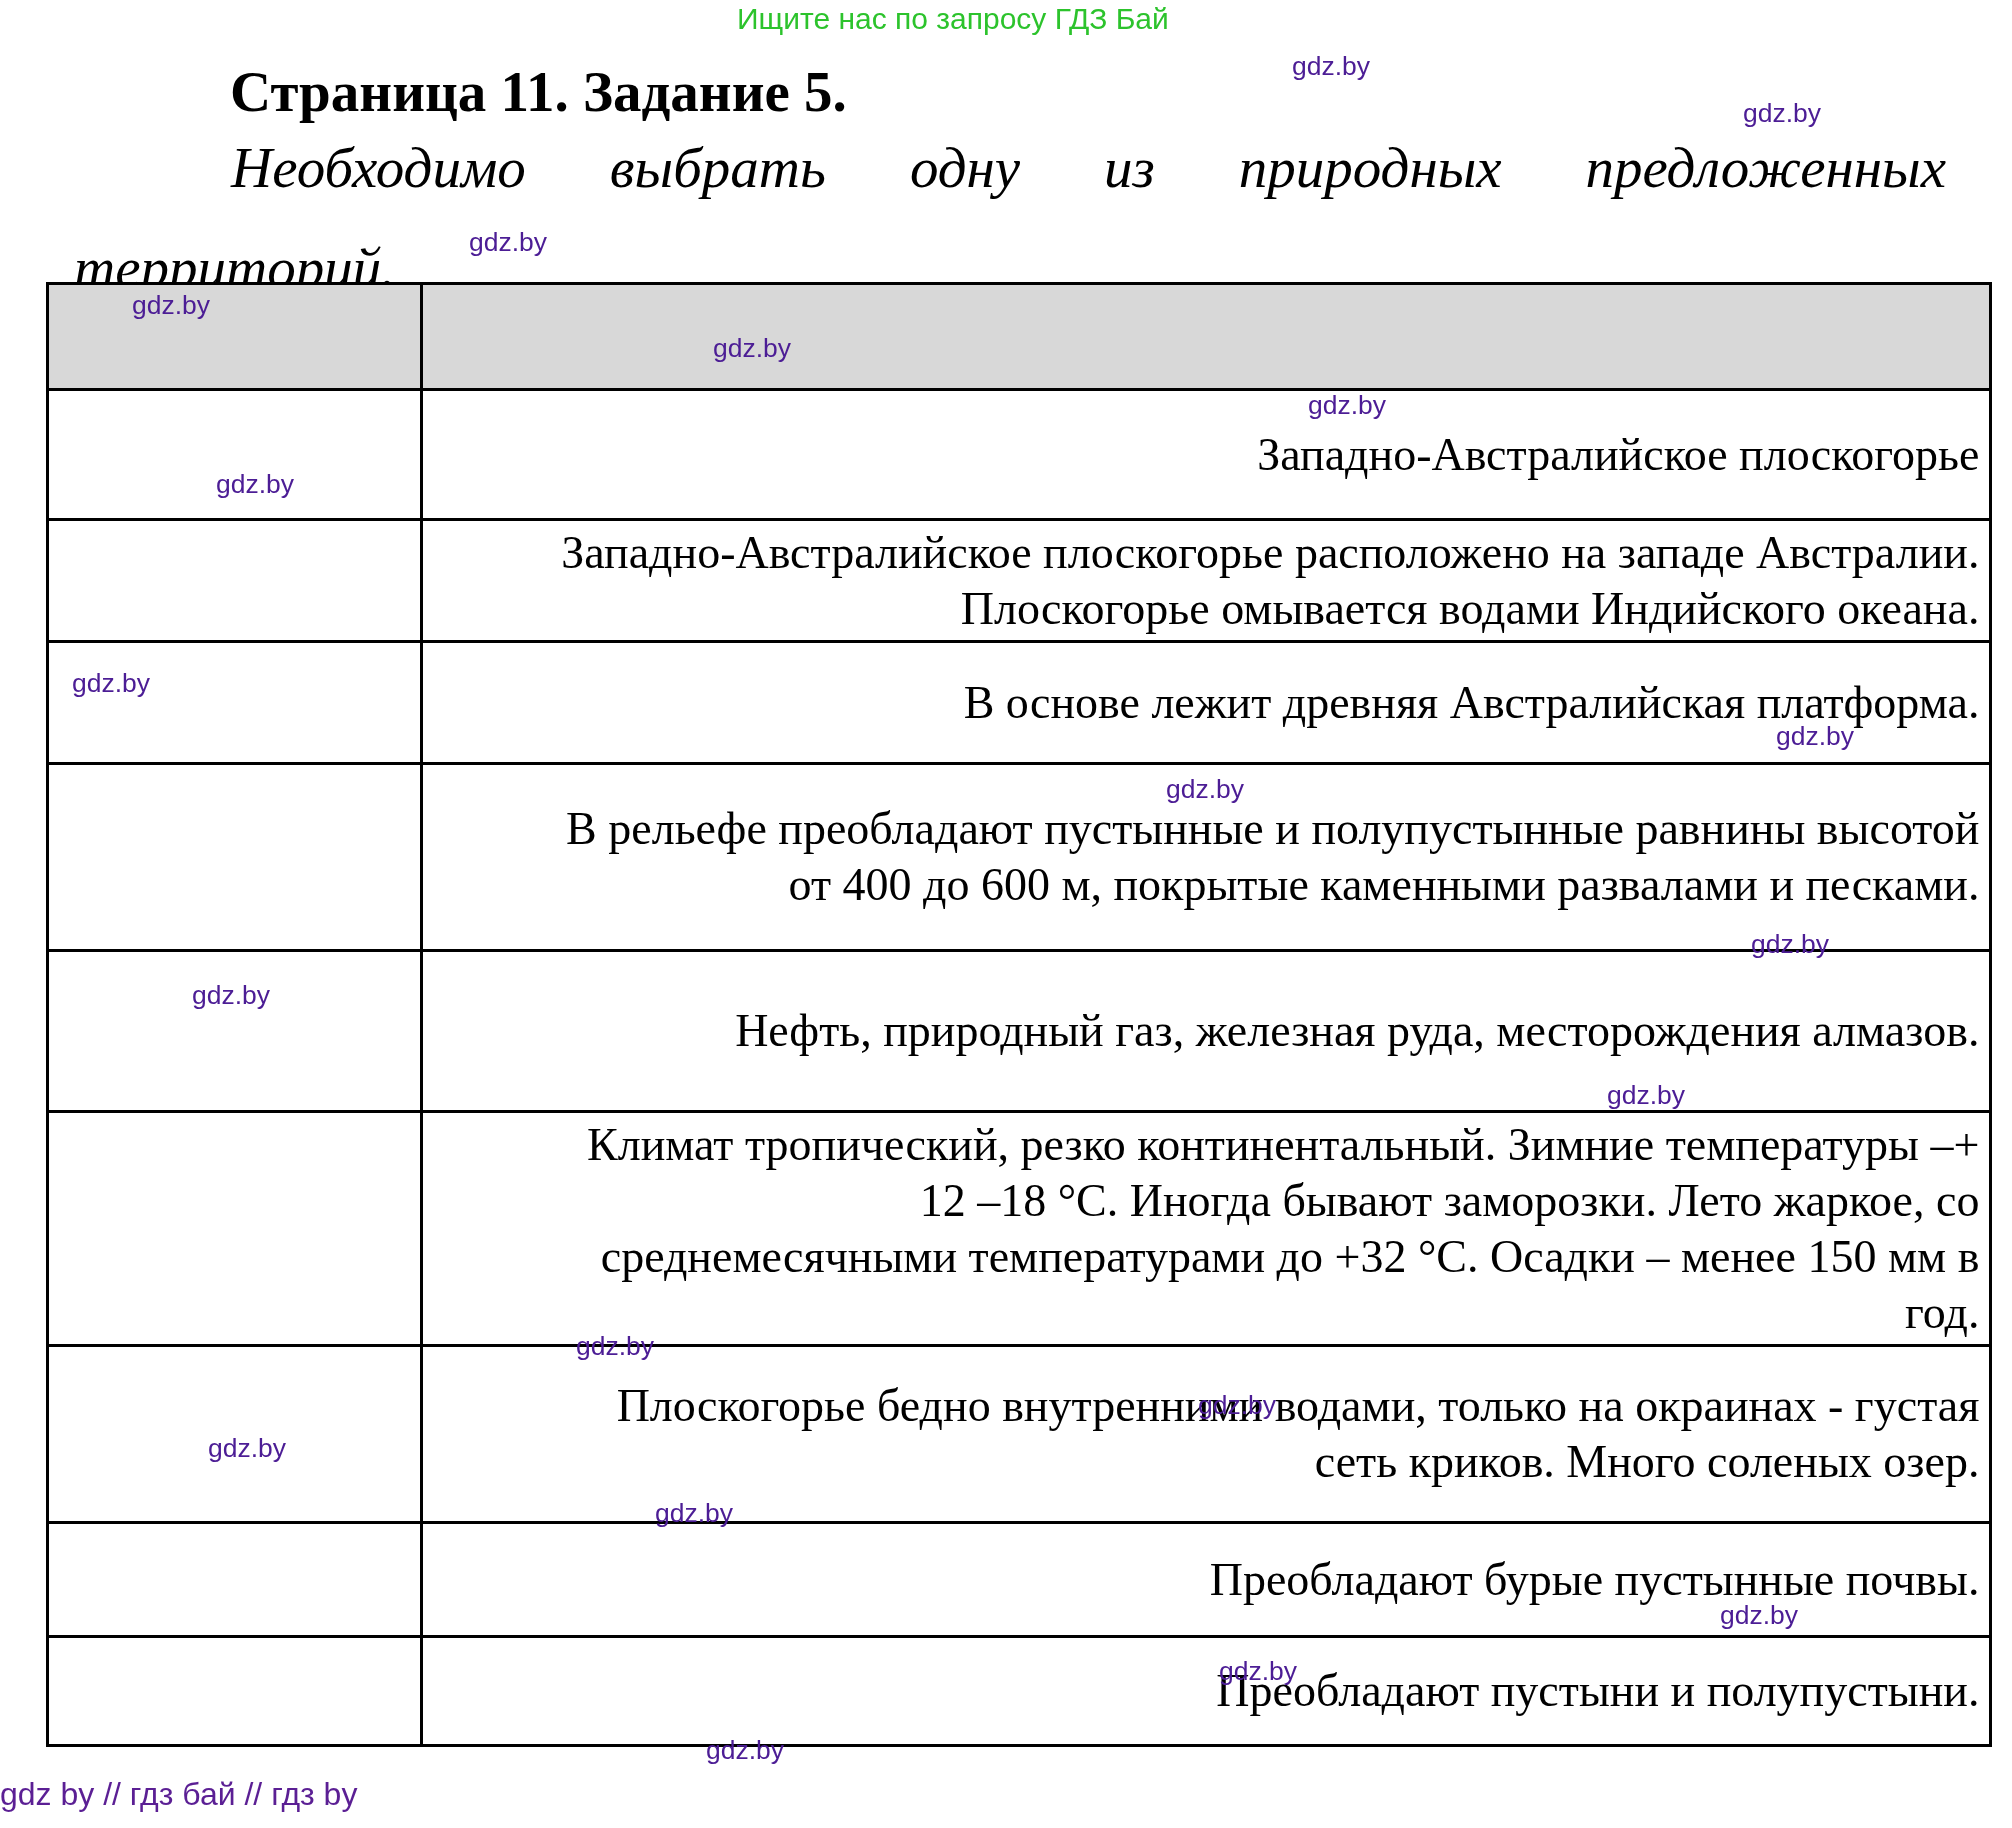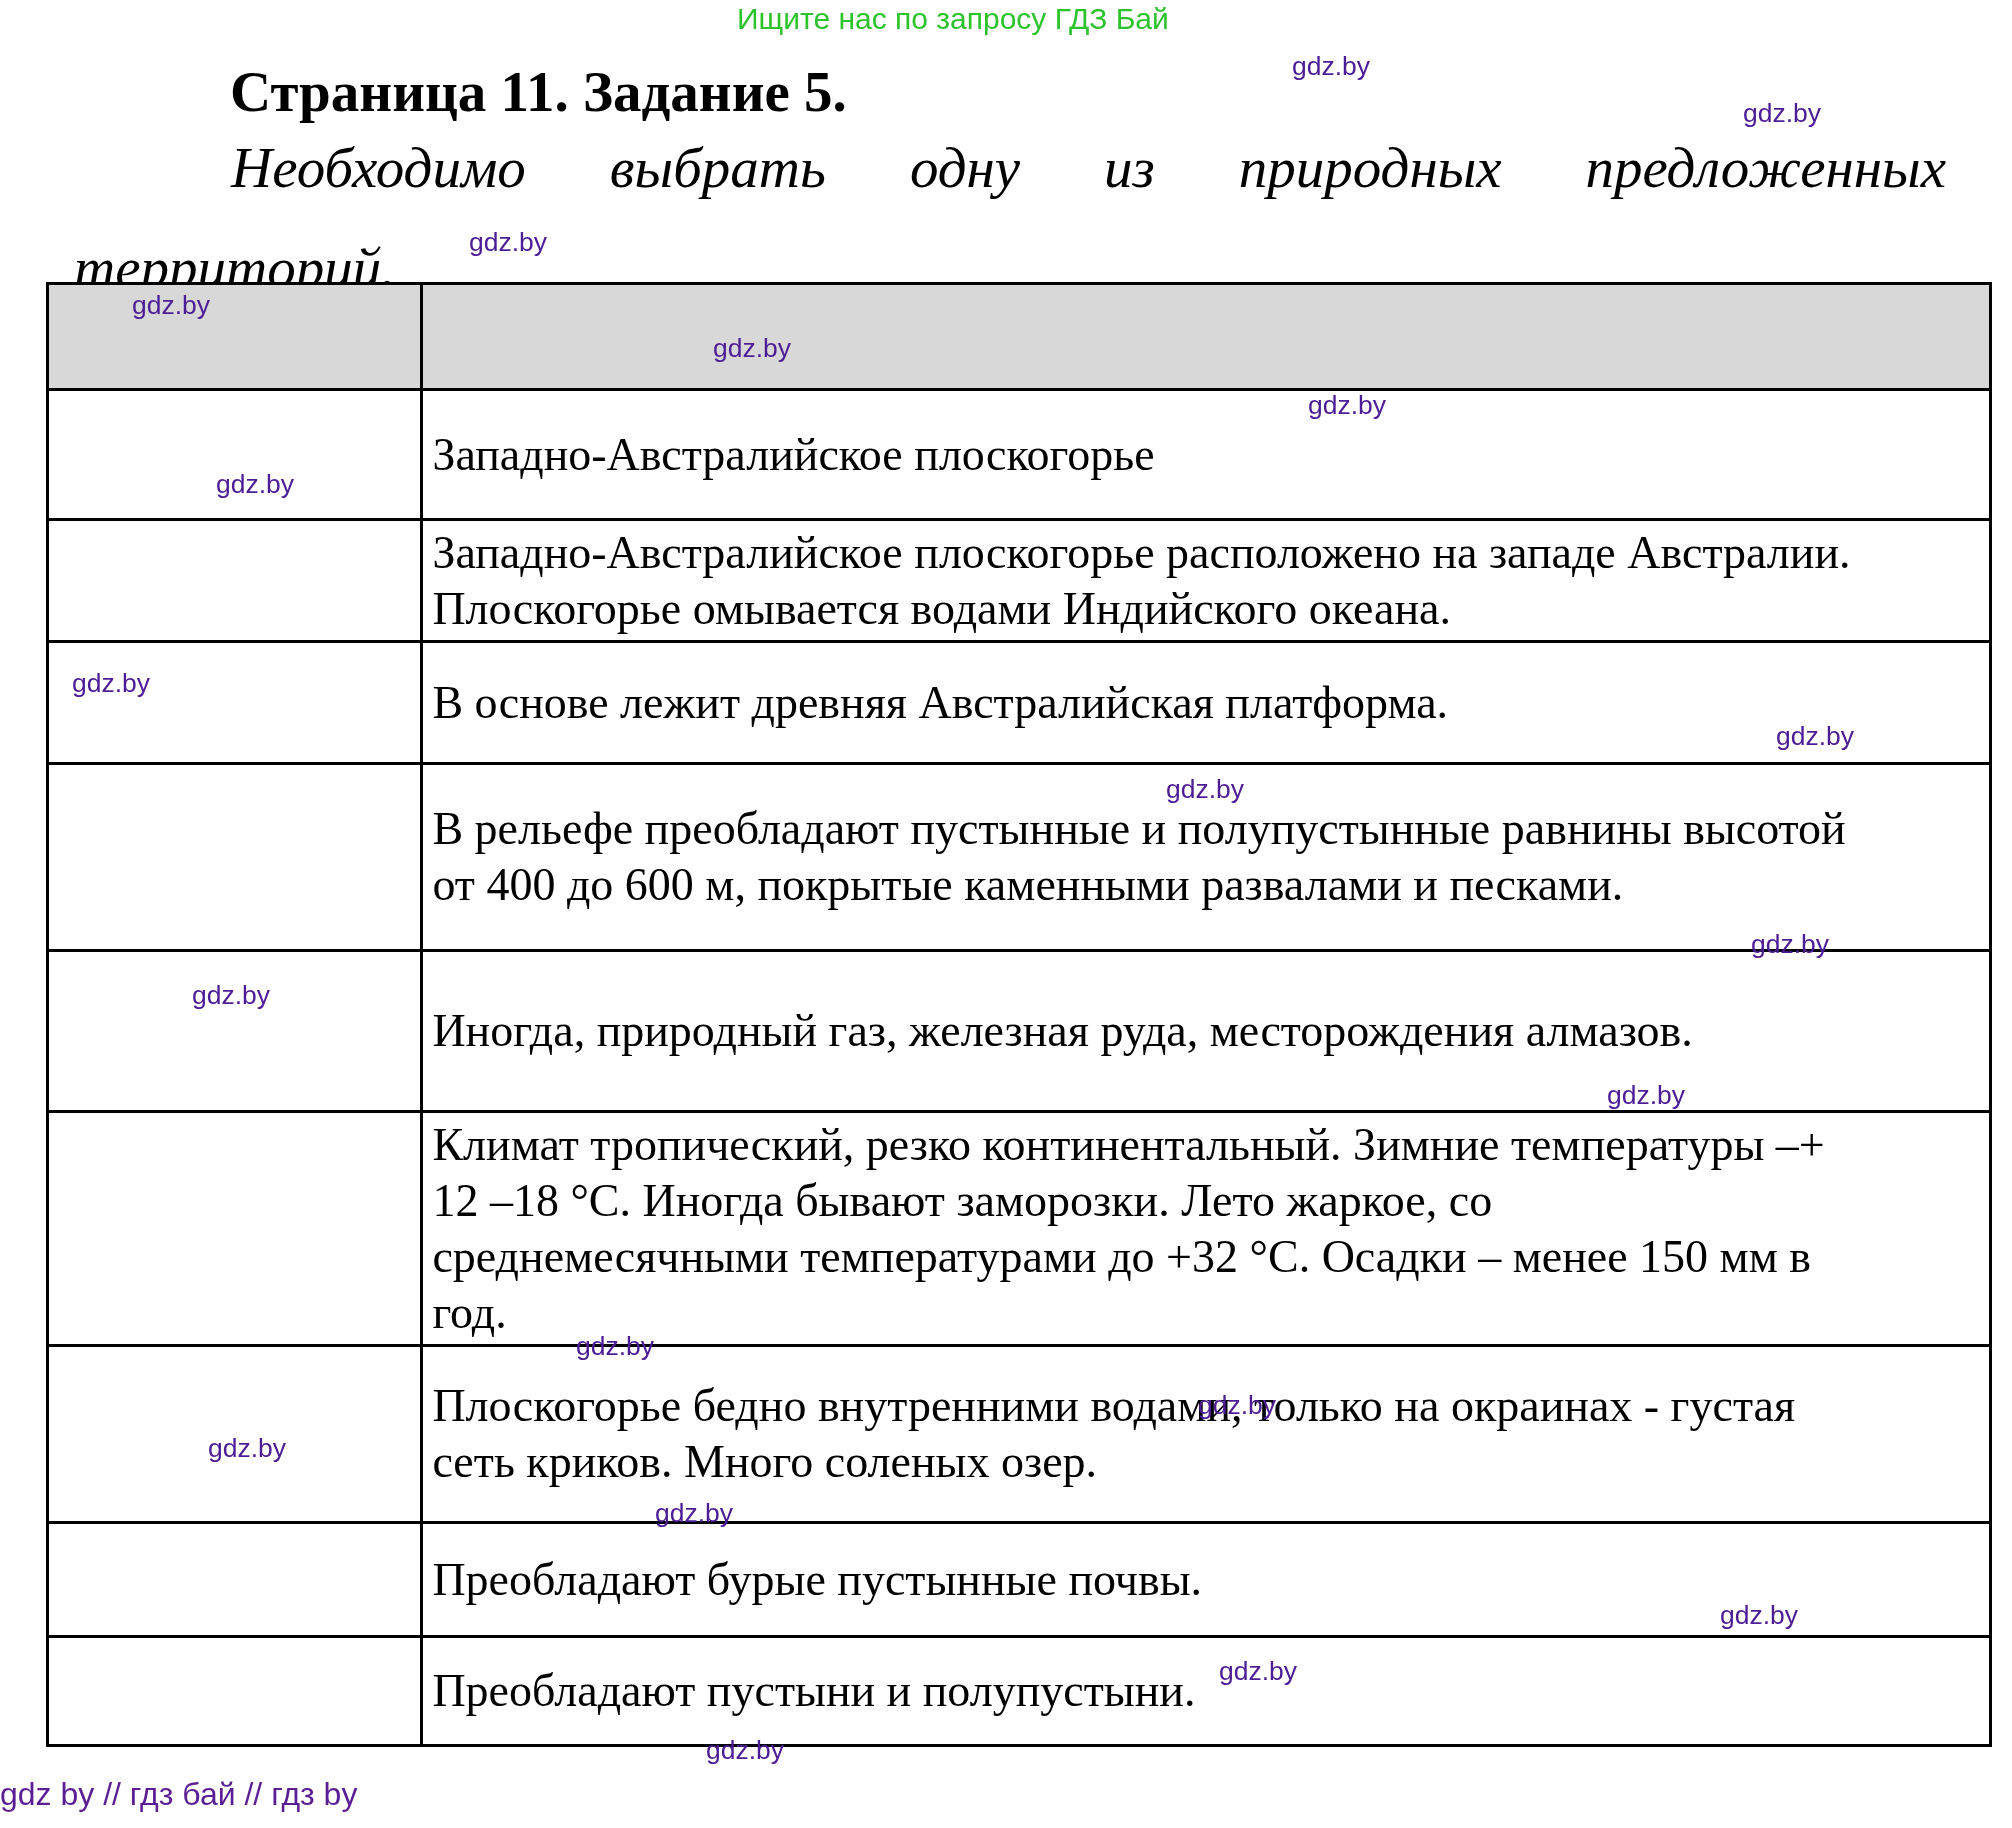--- a/index.html
+++ b/index.html
@@ -25,21 +25,21 @@
   .intro-line2{
     position:absolute;left:74px;top:235px;
     font-size:57px;font-style:italic;white-space:nowrap;
   }
   table.main{
     position:absolute;left:46px;top:282px;
     border-collapse:collapse;table-layout:fixed;
   }
   table.main td{
     border:3.9px solid #000;
-    text-align:left;vertical-align:middle;
+    text-align:right;vertical-align:middle;
     font-size:46px;line-height:56px;
     padding:2px 9.8px;
     white-space:pre-line;
     overflow:hidden;
   }
   td.c-left{width:351px;}
   td.c-right{width:1547px;}
   tr.hdr td{background:#d8d8d8;height:99px;}
   tr.r1 td{height:123px;}
   tr.r2 td{height:115px;}
@@ -119,21 +119,21 @@
     <td class="c-left"></td>
     <td class="c-right">В основе лежит древняя Австралийская платформа.</td>
   </tr>
   <tr class="r4">
     <td class="c-left"></td>
     <td class="c-right">В рельефе преобладают пустынные и полупустынные равнины высотой
 от 400 до 600 м, покрытые каменными развалами и песками.</td>
   </tr>
   <tr class="r5">
     <td class="c-left"></td>
-    <td class="c-right">Иногда, природный газ, железная руда, месторождения алмазов.</td>
+    <td class="c-right">Нефть, природный газ, железная руда, месторождения алмазов.</td>
   </tr>
   <tr class="r6">
     <td class="c-left"></td>
     <td class="c-right">Климат тропический, резко континентальный. Зимние температуры –+
 12 –18 °С. Иногда бывают заморозки. Лето жаркое, со
 среднемесячными температурами до +32 °С. Осадки – менее 150 мм в
 год.</td>
   </tr>
   <tr class="r7">
     <td class="c-left"></td>

